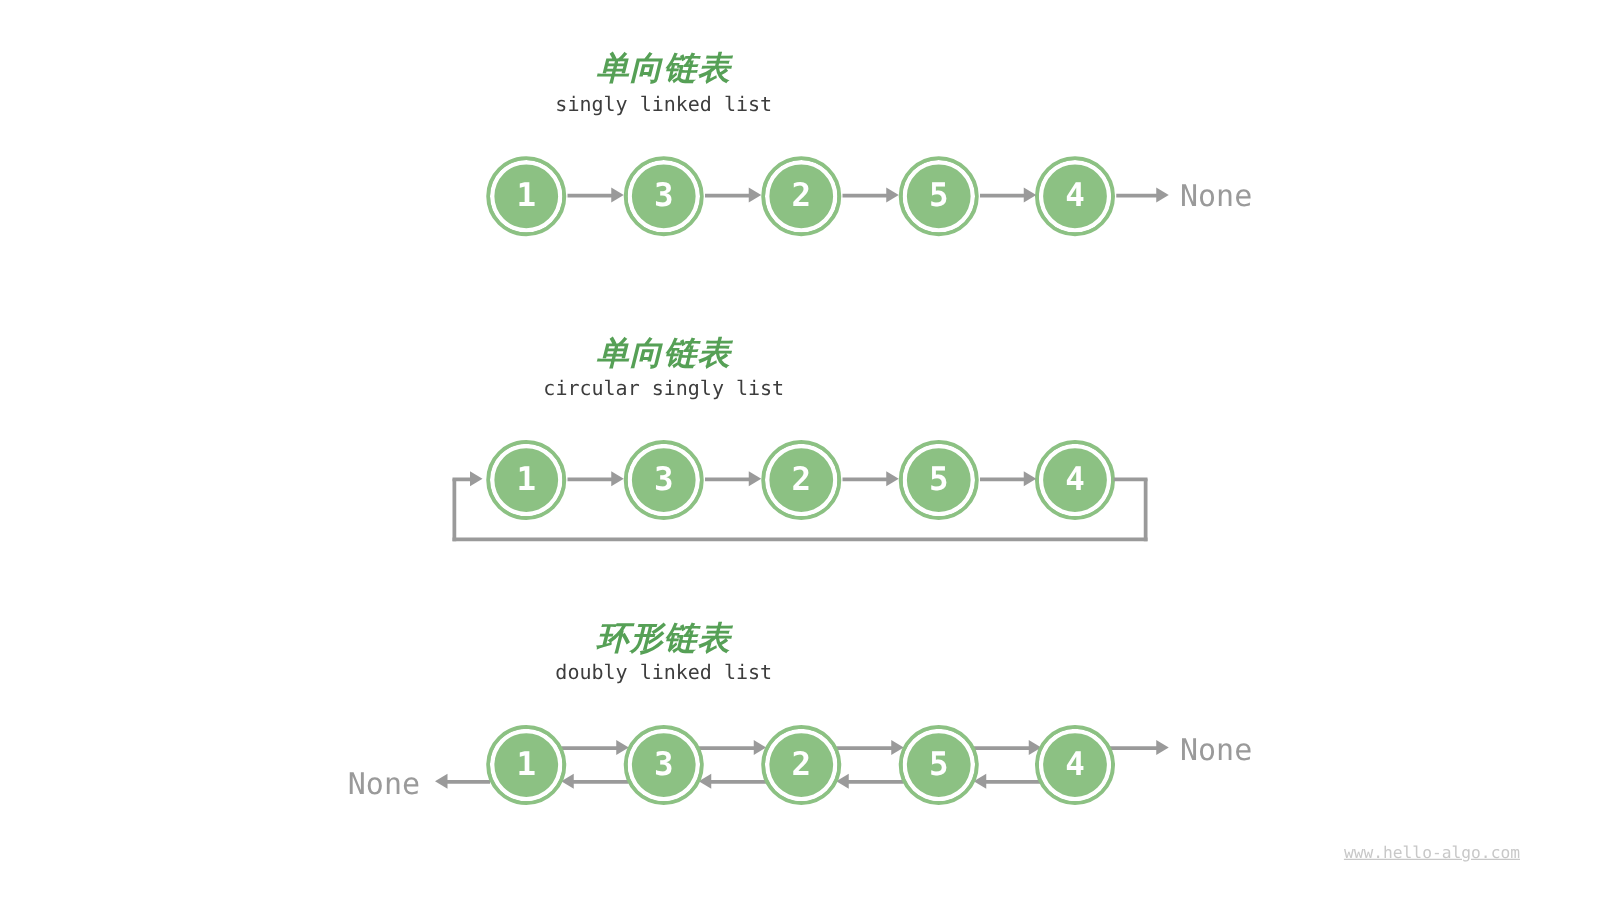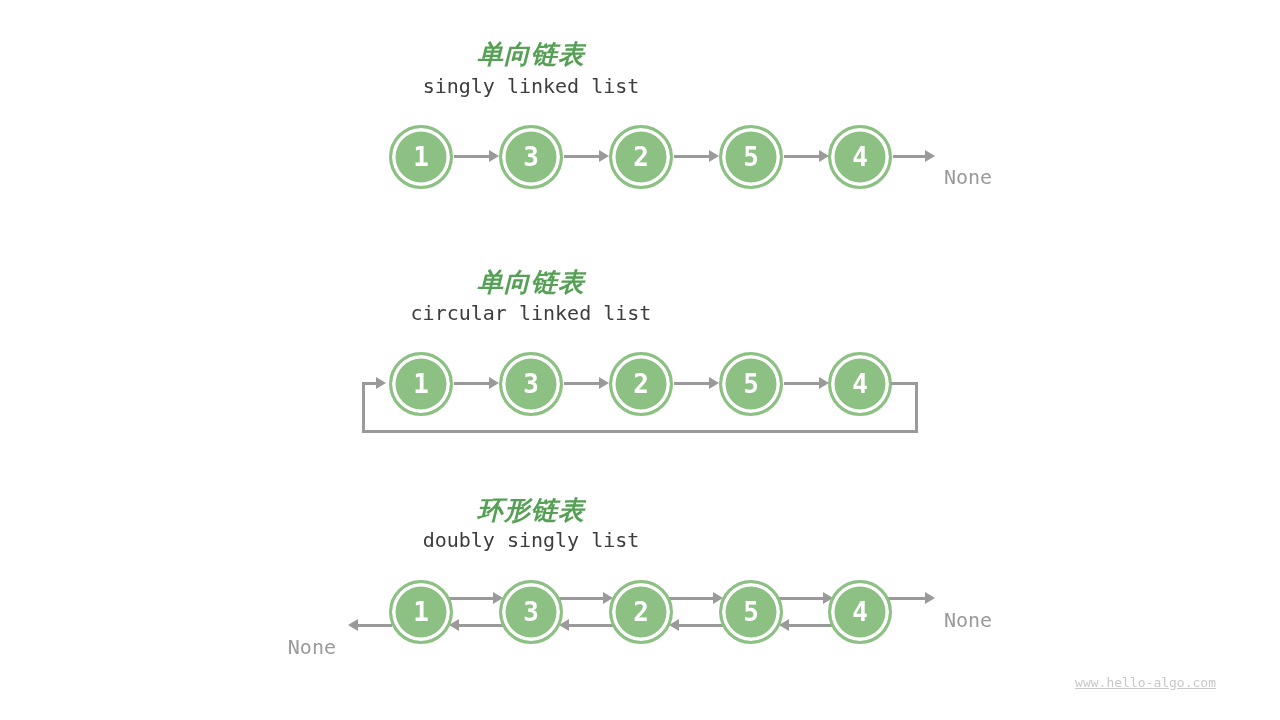--- a/index.html
+++ b/index.html
@@ -9,21 +9,21 @@
   }
 
   
   .title-zh{
     position:absolute;left:231px;width:600px;text-align:center;
     font-size:26px;font-weight:bold;color:#56a056;
     font-family:"DejaVu Sans",sans-serif;letter-spacing:1px;font-style:italic;
   }
   .title-en{
     position:absolute;left:231px;width:600px;text-align:center;
-    font-size:20px;color:#3d3d3d;
+    font-size:16px;color:#3d3d3d;
     font-family:"DejaVu Sans Mono",monospace;
   }
 
   
   .node{
     position:absolute;width:64px;height:64px;border-radius:50%;
     box-sizing:border-box;border:3px solid #8cc183;background:#8cc183;
     box-shadow:inset 0 0 0 3.5px #ffffff;
     display:flex;align-items:center;justify-content:center;
   }
@@ -45,23 +45,22 @@
   .line{position:absolute;background:#9a9a9a;}
 
   
   .loop{
     position:absolute;left:362px;top:383px;width:556px;height:50px;
     box-sizing:border-box;
     border-left:3px solid #9a9a9a;border-right:3px solid #9a9a9a;border-bottom:3px solid #9a9a9a;
   }
 
   .none{
-    position:absolute;font-size:20px;color:#9a9a9a;
+    position:absolute;font-size:24px;color:#9a9a9a;
     font-family:"DejaVu Sans Mono",monospace;
-    margin-top:22px;
   }
 
   .watermark{
     position:absolute;left:1000px;top:675px;width:216px;text-align:right;
     font-size:13px;color:#c8c8c8;font-family:"DejaVu Sans Mono",monospace;text-decoration:underline;
   }
 </style>
 </head>
 <body>
 
@@ -89,21 +88,21 @@
   <div class="arr r" style="left:564px;top:155px;width:36px"></div>
   <div class="arr r" style="left:674px;top:155px;width:36px"></div>
   <div class="arr r" style="left:784px;top:155px;width:36px"></div>
   <div class="arr r" style="left:893px;top:155px;width:33px"></div>
 
   <div class="none" style="left:944px;top:143px">None</div>
 </div>
 
 <div>
   <div class="title-zh" style="top:265px">单向链表</div>
-  <div class="title-en" style="top:301px">circular linked list</div>
+  <div class="title-en" style="top:301px">circular singly list</div>
 
   <div class="node" style="left:389px;top:352px">
       <span>1</span>
     </div>
   <div class="node" style="left:499px;top:352px">
       <span>3</span>
     </div>
   <div class="node" style="left:609px;top:352px">
       <span>2</span>
     </div>
@@ -119,21 +118,21 @@
   <div class="arr r" style="left:674px;top:382px;width:36px"></div>
   <div class="arr r" style="left:784px;top:382px;width:36px"></div>
 
   <div class="line" style="left:891px;top:382px;width:27px;height:3px"></div>
   <div class="loop"></div>
   <div class="arr r" style="left:362px;top:382px;width:15px"></div>
 </div>
 
 <div>
   <div class="title-zh" style="top:493px">环形链表</div>
-  <div class="title-en" style="top:528px">doubly singly list</div>
+  <div class="title-en" style="top:528px">doubly linked list</div>
 
   <div class="arr r" style="left:449px;top:597px;width:45px"></div>
   <div class="arr r" style="left:559px;top:597px;width:45px"></div>
   <div class="arr r" style="left:669px;top:597px;width:45px"></div>
   <div class="arr r" style="left:779px;top:597px;width:45px"></div>
   <div class="arr r" style="left:888px;top:597px;width:38px"></div>
 
   <div class="arr l" style="left:458px;top:624px;width:45px"></div>
   <div class="arr l" style="left:568px;top:624px;width:45px"></div>
   <div class="arr l" style="left:678px;top:624px;width:45px"></div>

